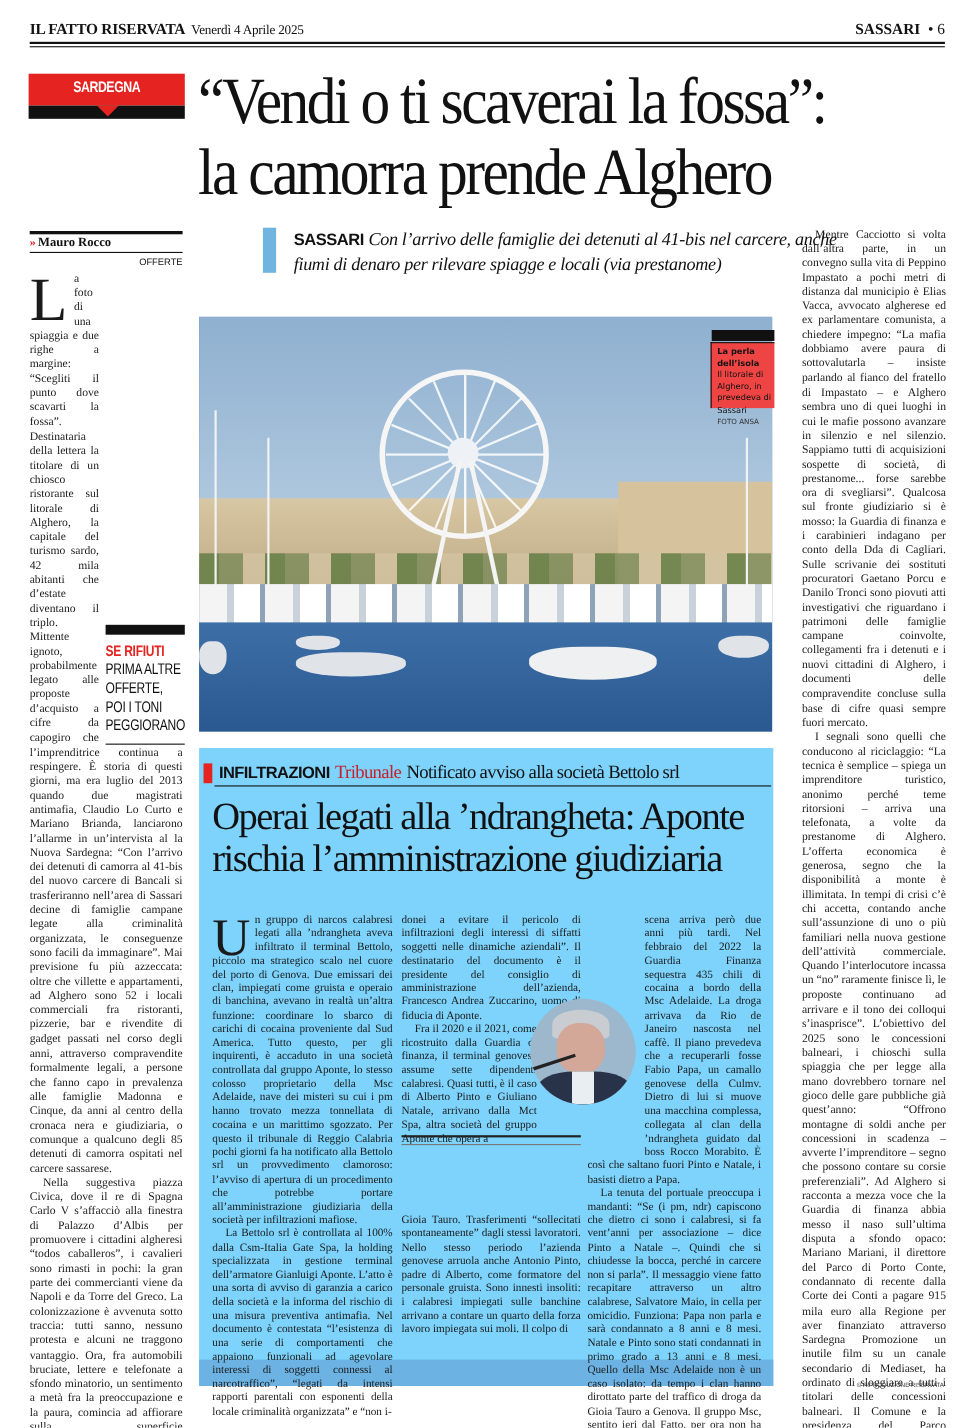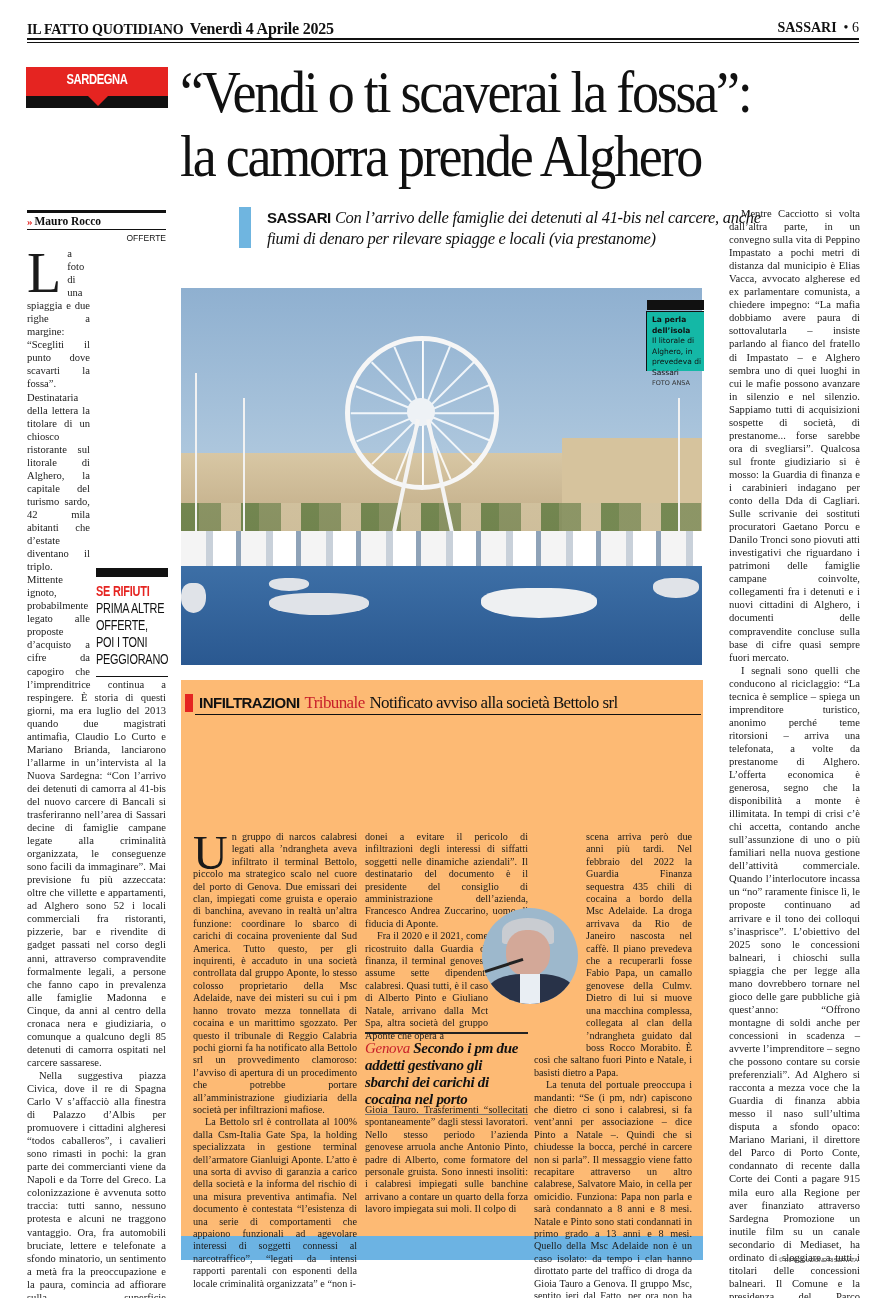--- a/index.html
+++ b/index.html
@@ -2,21 +2,21 @@
 <html><head>
 <meta charset="utf-8">
 <style>
   * { box-sizing: border-box; margin: 0; padding: 0; }
   html, body { width: 877px; height: 1298px; background: #ffffff; overflow: hidden; }
   body { position: relative; font-family: "DejaVu Serif", serif; color: #111; }
 
   
   #masthead { position: absolute; left: 27px; top: 18px; width: 832px; height: 24px; }
   #masthead .paper { position: absolute; left: 0; top: 2px; font-family: "Liberation Serif", serif; font-weight: bold; font-size: 14px; letter-spacing: -0.2px; }
-  #masthead .date { font-weight: bold; font-size: 16px; margin-left: 3px; }
+  #masthead .date { font-weight: normal; font-size: 12px; margin-left: 3px; }
   #masthead .section { position: absolute; right: 0; top: 2px; font-family: "Liberation Serif", serif; font-size: 14px; }
   #masthead .section b { font-weight: bold; }
   #masthead .rule1 { position: absolute; left: 0; right: 0; top: 20px; height: 2px; background: #111; }
   #masthead .rule2 { position: absolute; left: 0; right: 0; top: 24px; height: 1px; background: #111; }
 
   
   #tag { position: absolute; left: 26px; top: 67px; width: 142px; height: 41px; }
   #tag .red { position: absolute; left: 0; top: 0; width: 142px; height: 29px; background: #e52421; }
   #tag .black { position: absolute; left: 0; top: 29px; width: 142px; height: 12px; background: #111; }
   #tag .label { position: absolute; left: 0; right: 0; top: 4px; text-align: center; color: #fff; font-family: "Liberation Sans", sans-serif; font-weight: bold; font-size: 14px; letter-spacing: -0.5px; transform: scaleX(0.8); }
@@ -66,27 +66,27 @@
   #photo .palms { position: absolute; left: 0; top: 215px; width: 100%; height: 40px; background: repeating-linear-gradient(90deg, #5d7a40 0 18px, #7a8a58 18px 40px, #d2c3a0 40px 60px); opacity: 0.8; }
   #photo .marina { position: absolute; left: 0; top: 243px; width: 100%; height: 35px; background: repeating-linear-gradient(90deg, #f4f4f4 0 25px, #c9d1da 25px 32px, #ffffff 32px 55px, #8fa3b8 55px 60px); }
   #photo .sea { position: absolute; left: 0; top: 278px; width: 100%; height: 100px; background: linear-gradient(#3d6fa6, #2a5890); }
   #photo .wheel { position: absolute; left: 164px; top: 48px; width: 154px; height: 154px; border-radius: 50%; border: 5px solid #f6f6f6; }
   #photo .wheel::before { content: ""; position: absolute; left: 50%; top: 0; width: 1px; height: 100%; background: #eee; box-shadow: 0 0 0 0 #fff; }
   #photo .wheel .spoke { position: absolute; left: 50%; top: 0; width: 1.5px; height: 100%; background: rgba(255,255,255,0.85); transform-origin: 50% 50%; }
   #photo .hub { position: absolute; left: 226px; top: 110px; width: 28px; height: 28px; border-radius: 50%; background: #eef2f6; }
   #photo .leg { position: absolute; top: 130px; width: 4px; height: 125px; background: #f4f4f4; }
   #photo .boat { position: absolute; background: #e0e3e8; border-radius: 40% 40% 50% 50%; }
   #photo .mast { position: absolute; width: 2px; background: #f2f2f2; }
-  #caption { position: absolute; left: 646px; top: 311px; width: 58px; height: 60px; background: #14b8a6; border-left: 1px solid #111; border-top: 1px solid #111; padding: 3px 0 0 5px; font-family: "DejaVu Sans", sans-serif; font-size: 7.5px; line-height: 10.5px; }
+  #caption { position: absolute; left: 646px; top: 311px; width: 58px; height: 60px; background: #ef4444; border-left: 1px solid #111; border-top: 1px solid #111; padding: 3px 0 0 5px; font-family: "DejaVu Sans", sans-serif; font-size: 7.5px; line-height: 10.5px; }
   #caption .bar { position: absolute; left: 0; top: -12px; width: 57px; height: 10px; background: #111; }
   #caption b { display: block; font-weight: bold; }
   #caption .credit { font-size: 6.5px; color: #333; }
 
   
-  #boxart { position: absolute; left: 181px; top: 680px; width: 522px; height: 580px; background: #fdba74; }
+  #boxart { position: absolute; left: 181px; top: 680px; width: 522px; height: 580px; background: #7dd3fc; }
   #boxart .bottombar { position: absolute; left: 0; bottom: 0; width: 100%; height: 24px; background: #6cb3e3; }
   #kicker2 { position: absolute; left: 0; top: 12px; width: 520px; height: 26px; }
   #kicker2 .redsq { position: absolute; left: 4px; top: 2px; width: 8px; height: 18px; background: #e52421; }
   #kicker2 .line { position: absolute; left: 14px; top: 22px; width: 506px; height: 1px; background: #111; }
   #kicker2 .t { position: absolute; left: 18px; top: 0px; white-space: nowrap; font-size: 17px; letter-spacing: -0.6px; }
   #kicker2 .k1 { font-family: "Liberation Sans", sans-serif; font-weight: bold; font-size: 15px; letter-spacing: -0.5px; }
   #kicker2 .k2 { font-family: "Liberation Serif", serif; color: #c8202a; }
   #kicker2 .k3 { font-family: "Liberation Serif", serif; }
   #headline2 { position: absolute; left: 12px; top: 44px; width: 520px; font-family: "Liberation Serif", serif; font-size: 35px; line-height: 38px; letter-spacing: -1.4px; white-space: nowrap; }
   #col-b1 { left: 193px; top: 831px; width: 164px; font-size: 10.2px; line-height: 12.4px; }
@@ -108,21 +108,21 @@
   #genova .t .red { color: #c8202a; font-weight: normal; }
   #genova .rule2 { height: 1px; background: #777; margin-top: 6px; }
   #col-b2b { left: 365px; top: 1104px; width: 163px; font-size: 10.2px; line-height: 12.4px; }
   #repro { position: absolute; right: 19px; top: 1257px; font-family: "Liberation Sans", sans-serif; font-size: 5.5px; color: #333; }
 </style>
 </head>
 <body>
 
 <div id="masthead">
   <div class="paper">
-    <span>IL FATTO QUOTIDIANO</span>
+    <span>IL FATTO RISERVATA</span>
     <span class="date">Venerdì 4 Aprile 2025</span>
   </div>
   <div class="section">
     <b>SASSARI</b>
     <span>&nbsp;•&nbsp;</span><span>6</span>
   </div>
   <div class="rule1"></div>
   <div class="rule2"></div>
 </div>
 
@@ -213,38 +213,41 @@
 <div id="boxart">
   <div id="kicker2">
     <div class="redsq"></div>
     <div class="line"></div>
     <div class="t">
       <span class="k1">INFILTRAZIONI</span>
       <span class="k2">Tribunale</span>
       <span class="k3">Notificato avviso alla società Bettolo srl</span>
     </div>
   </div>
+  <div id="headline2">
+    <div>Operai legati alla ’ndrangheta: Aponte</div>
+    <div>rischia l’amministrazione giudiziaria</div>
+  </div>
   <div class="bottombar"></div>
 </div>
 
 <div id="col-b1" class="col">
   <span class="dropcap">U</span>
   <p>n gruppo di narcos calabresi legati alla ’ndrangheta aveva infiltrato il terminal Bettolo, piccolo ma strategico scalo nel cuore del porto di Genova. Due emissari dei clan, impiegati come gruista e operaio di banchina, avevano in realtà un’altra funzione: coordinare lo sbarco di carichi di cocaina proveniente dal Sud America. Tutto questo, per gli inquirenti, è accaduto in una società controllata dal gruppo Aponte, lo stesso colosso proprietario della Msc Adelaide, nave dei misteri su cui i pm hanno trovato mezza tonnellata di cocaina e un marittimo sgozzato. Per questo il tribunale di Reggio Calabria pochi giorni fa ha notificato alla Bettolo srl un provvedimento clamoroso: l’avviso di apertura di un procedimento che potrebbe portare all’amministrazione giudiziaria della società per infiltrazioni mafiose.</p>
   <p class="ind">La Bettolo srl è controllata al 100% dalla Csm-Italia Gate Spa, la holding specializzata in gestione terminal dell’armatore Gianluigi Aponte. L’atto è una sorta di avviso di garanzia a carico della società e la informa del rischio di una misura preventiva antimafia. Nel documento è contestata “l’esistenza di una serie di comportamenti che appaiono funzionali ad agevolare interessi di soggetti connessi al narcotraffico”, “legati da intensi rapporti parentali con esponenti della locale criminalità organizzata” e “non i-</p>
 </div>
 
 <div id="col-b2" class="col">
   <p>donei a evitare il pericolo di infiltrazioni degli interessi di siffatti soggetti nelle dinamiche aziendali”. Il destinatario del documento è il presidente del consiglio di amministrazione dell’azienda, Francesco Andrea Zuccarino, uomo di fiducia di Aponte.</p>
   <div id="b2-wrap" style="margin-top:2px;"></div>
   <p class="ind">Fra il 2020 e il 2021, come ricostruito dalla Guardia di finanza, il terminal genovese assume sette dipendenti calabresi. Quasi tutti, è il caso di Alberto Pinto e Giuliano Natale, arrivano dalla Mct Spa, altra società del gruppo Aponte che opera a</p>
 </div>
 
 <div id="genova">
   <div class="rule"></div>
-  <div class="t"><span class="red">Genova</span> <span>Secondo i pm due addetti gestivano gli sbarchi dei carichi di cocaina nel porto</span></div>
   <div class="rule2"></div>
 </div>
 
 <div id="col-b2b" class="col">
   <p>Gioia Tauro. Trasferimenti “sollecitati spontaneamente” dagli stessi lavoratori. Nello stesso periodo l’azienda genovese arruola anche Antonio Pinto, padre di Alberto, come formatore del personale gruista. Sono innesti insoliti: i calabresi impiegati sulle banchine arrivano a contare un quarto della forza lavoro impiegata sui moli. Il colpo di</p>
 </div>
 
 <div id="col-b3" class="col">
   <div id="right-wrap-spacer" style="margin-top:62px;width:52px;height:150px;"></div>
   <p>scena arriva però due anni più tardi. Nel febbraio del 2022 la Guardia Finanza sequestra 435 chili di cocaina a bordo della Msc Adelaide. La droga arrivava da Rio de Janeiro nascosta nel caffè. Il piano prevedeva che a recuperarli fosse Fabio Papa, un camallo genovese della Culmv. Dietro di lui si muove una macchina complessa, collegata al clan della ’ndrangheta guidato dal boss Rocco Morabito. È così che saltano fuori Pinto e Natale, i basisti dietro a Papa.</p>

